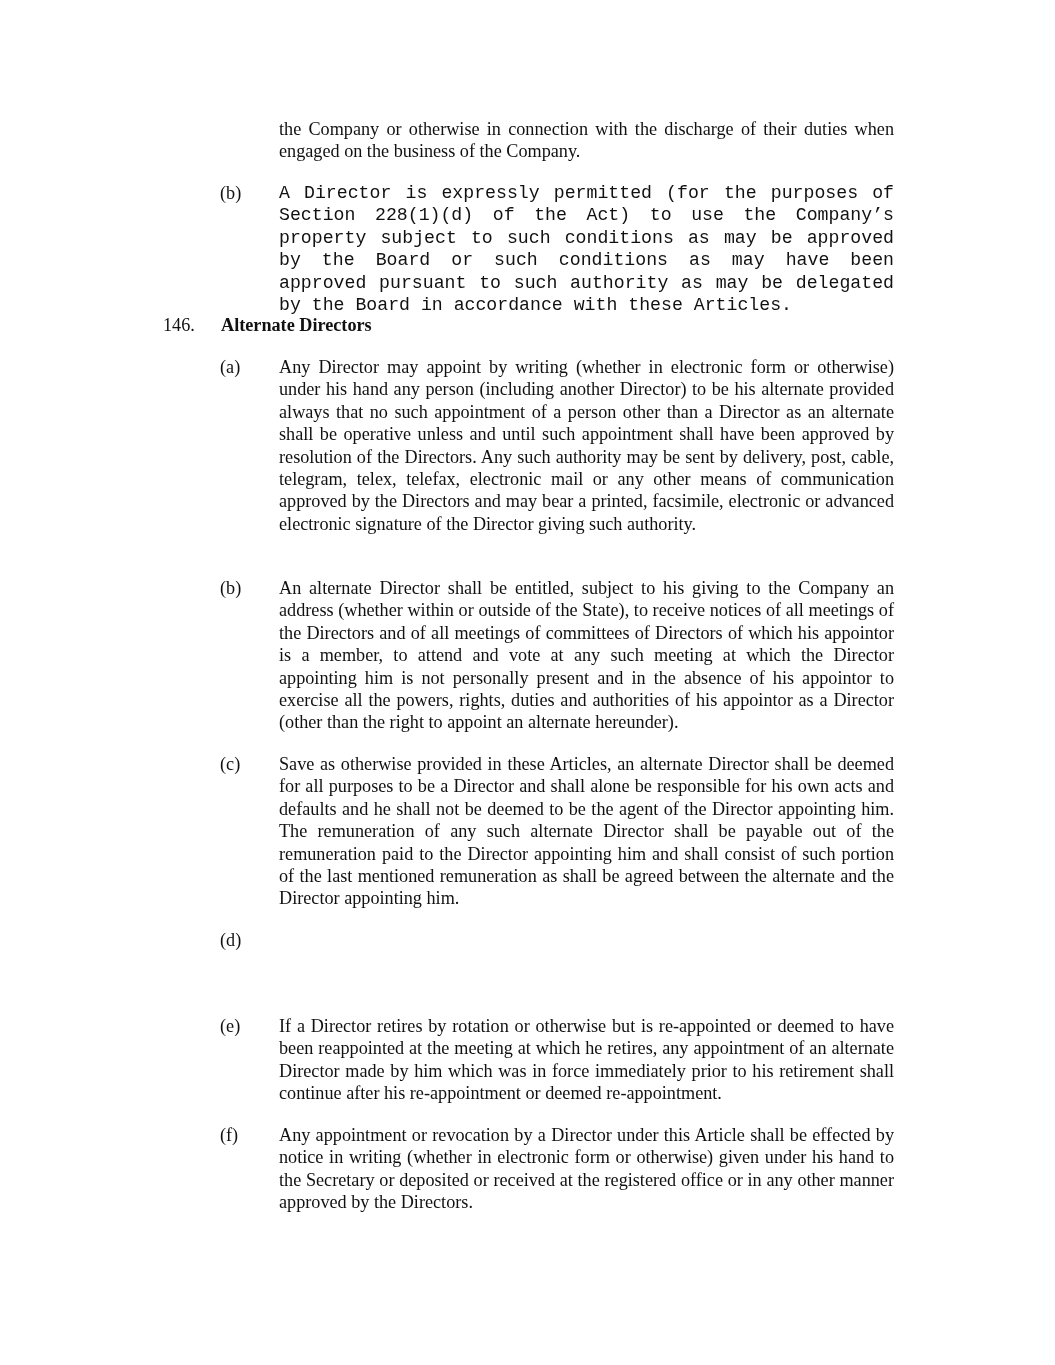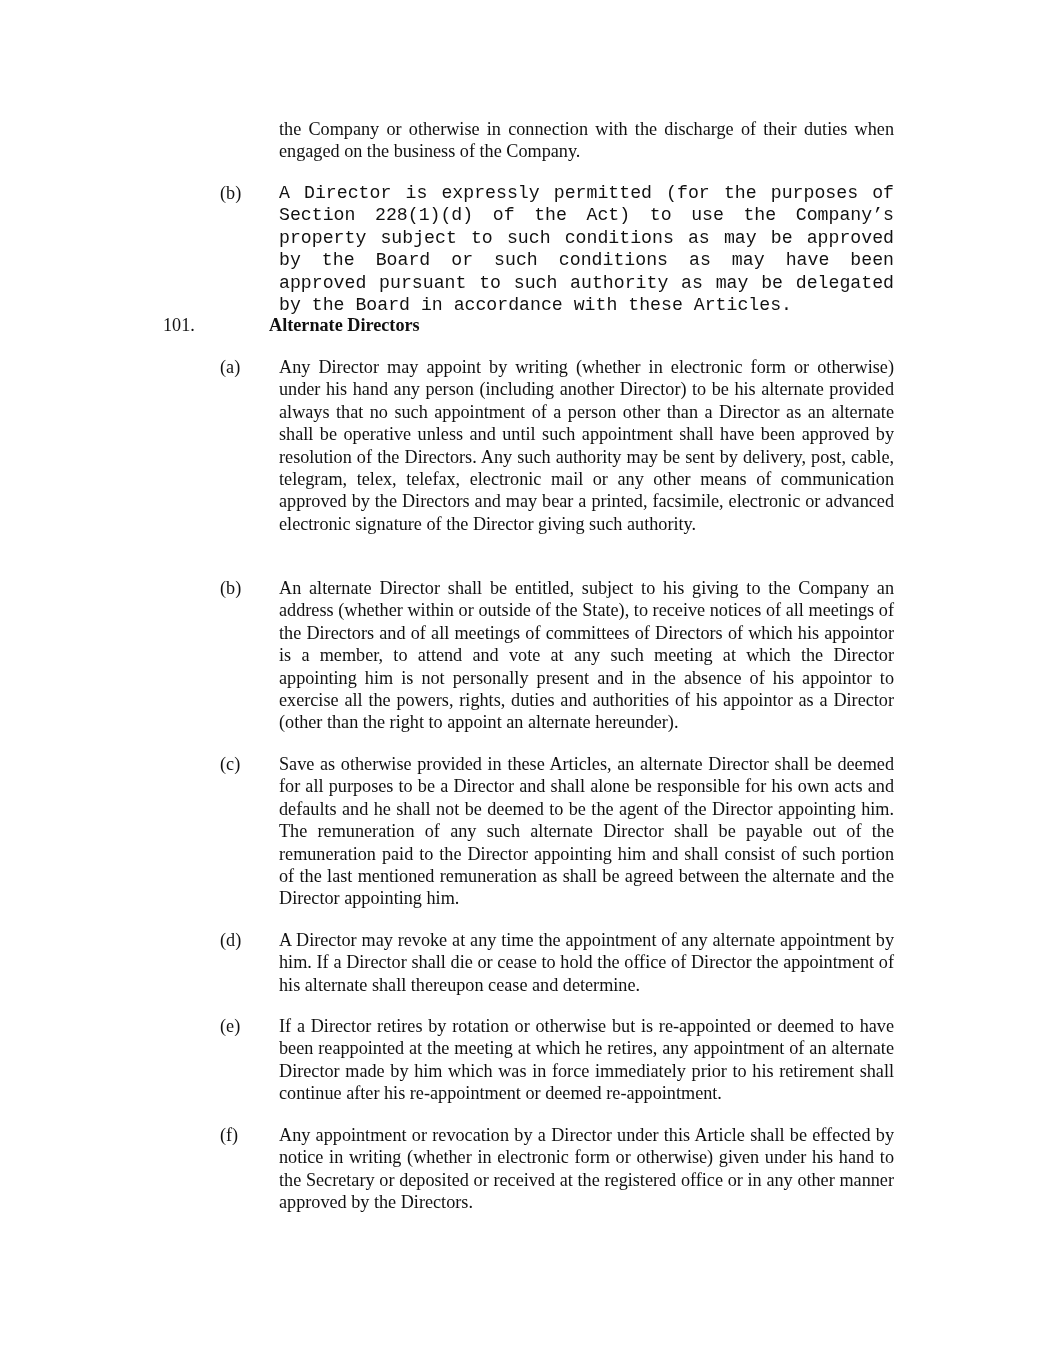--- a/index.html
+++ b/index.html
@@ -52,34 +52,33 @@
 </head>
 <body>
 
 <div class="page">
 
   <p class="para" style="top:118px;">the Company or otherwise in connection with the discharge of their duties when engaged on the business of the Company.</p>
 
   <p class="item-label" style="top:182px;">(b)</p>
   <p class="para" style="top:182px;font-family:Liberation Mono, monospace;">A Director is expressly permitted (for the purposes of Section 228(1)(d) of the Act) to use the Company’s property subject to such conditions as may be approved by the Board or such conditions as may have been approved pursuant to such authority as may be delegated by the Board in accordance with these Articles.</p>
 
-  <p class="article-num" style="top:314px;">101.</p>
-  <p class="article-title" style="top:314px;margin-left:48px;">Alternate Directors</p>
+  <p class="article-num" style="top:314px;">146.</p>
+  <p class="article-title" style="top:314px;">Alternate Directors</p>
 
   <p class="item-label" style="top:356px;">(a)</p>
   <p class="para" style="top:356px;">Any Director may appoint by writing (whether in electronic form or otherwise) under his hand any person (including another Director) to be his alternate provided always that no such appointment of a person other than a Director as an alternate shall be operative unless and until such appointment shall have been approved by resolution of the Directors.  Any such authority may be sent by delivery, post, cable, telegram, telex, telefax, electronic mail or any other means of communication approved by the Directors and may bear a printed, facsimile, electronic or advanced electronic signature of the Director giving such authority.</p>
 
   <p class="item-label" style="top:577px;">(b)</p>
   <p class="para" style="top:577px;">An alternate Director shall be entitled, subject to his giving to the Company an address (whether within or outside of the State), to receive notices of all meetings of the Directors and of all meetings of committees of Directors of which his appointor is a member, to attend and vote at any such meeting at which the Director appointing him is not personally present and in the absence of his appointor to exercise all the powers, rights, duties and authorities of his appointor as a Director (other than the right to appoint an alternate hereunder).</p>
 
   <p class="item-label" style="top:753px;">(c)</p>
   <p class="para" style="top:753px;">Save as otherwise provided in these Articles, an alternate Director shall be deemed for all purposes to be a Director and shall alone be responsible for his own acts and defaults and he shall not be deemed to be the agent of the Director appointing him.  The remuneration of any such alternate Director shall be payable out of the remuneration paid to the Director appointing him and shall consist of such portion of the last mentioned remuneration as shall be agreed between the alternate and the Director appointing him.</p>
 
   <p class="item-label" style="top:929px;">(d)</p>
-  <p class="para" style="top:929px;">A Director may revoke at any time the appointment of any alternate appointment by him.  If a Director shall die or cease to hold the office of Director the appointment of his alternate shall thereupon cease and determine.</p>
 
   <p class="item-label" style="top:1015px;">(e)</p>
   <p class="para" style="top:1015px;">If a Director retires by rotation or otherwise but is re-appointed or deemed to have been reappointed at the meeting at which he retires, any appointment of an alternate Director made by him which was in force immediately prior to his retirement shall continue after his re-appointment or deemed re-appointment.</p>
 
   <p class="item-label" style="top:1124px;">(f)</p>
   <p class="para" style="top:1124px;font-family:Liberation Serif, serif;">Any appointment or revocation by a Director under this Article shall be effected by notice in writing (whether in electronic form or otherwise) given under his hand to the Secretary or deposited or received at the registered office or in any other manner approved by the Directors.</p>
 
 </div>
 
 </body></html>

